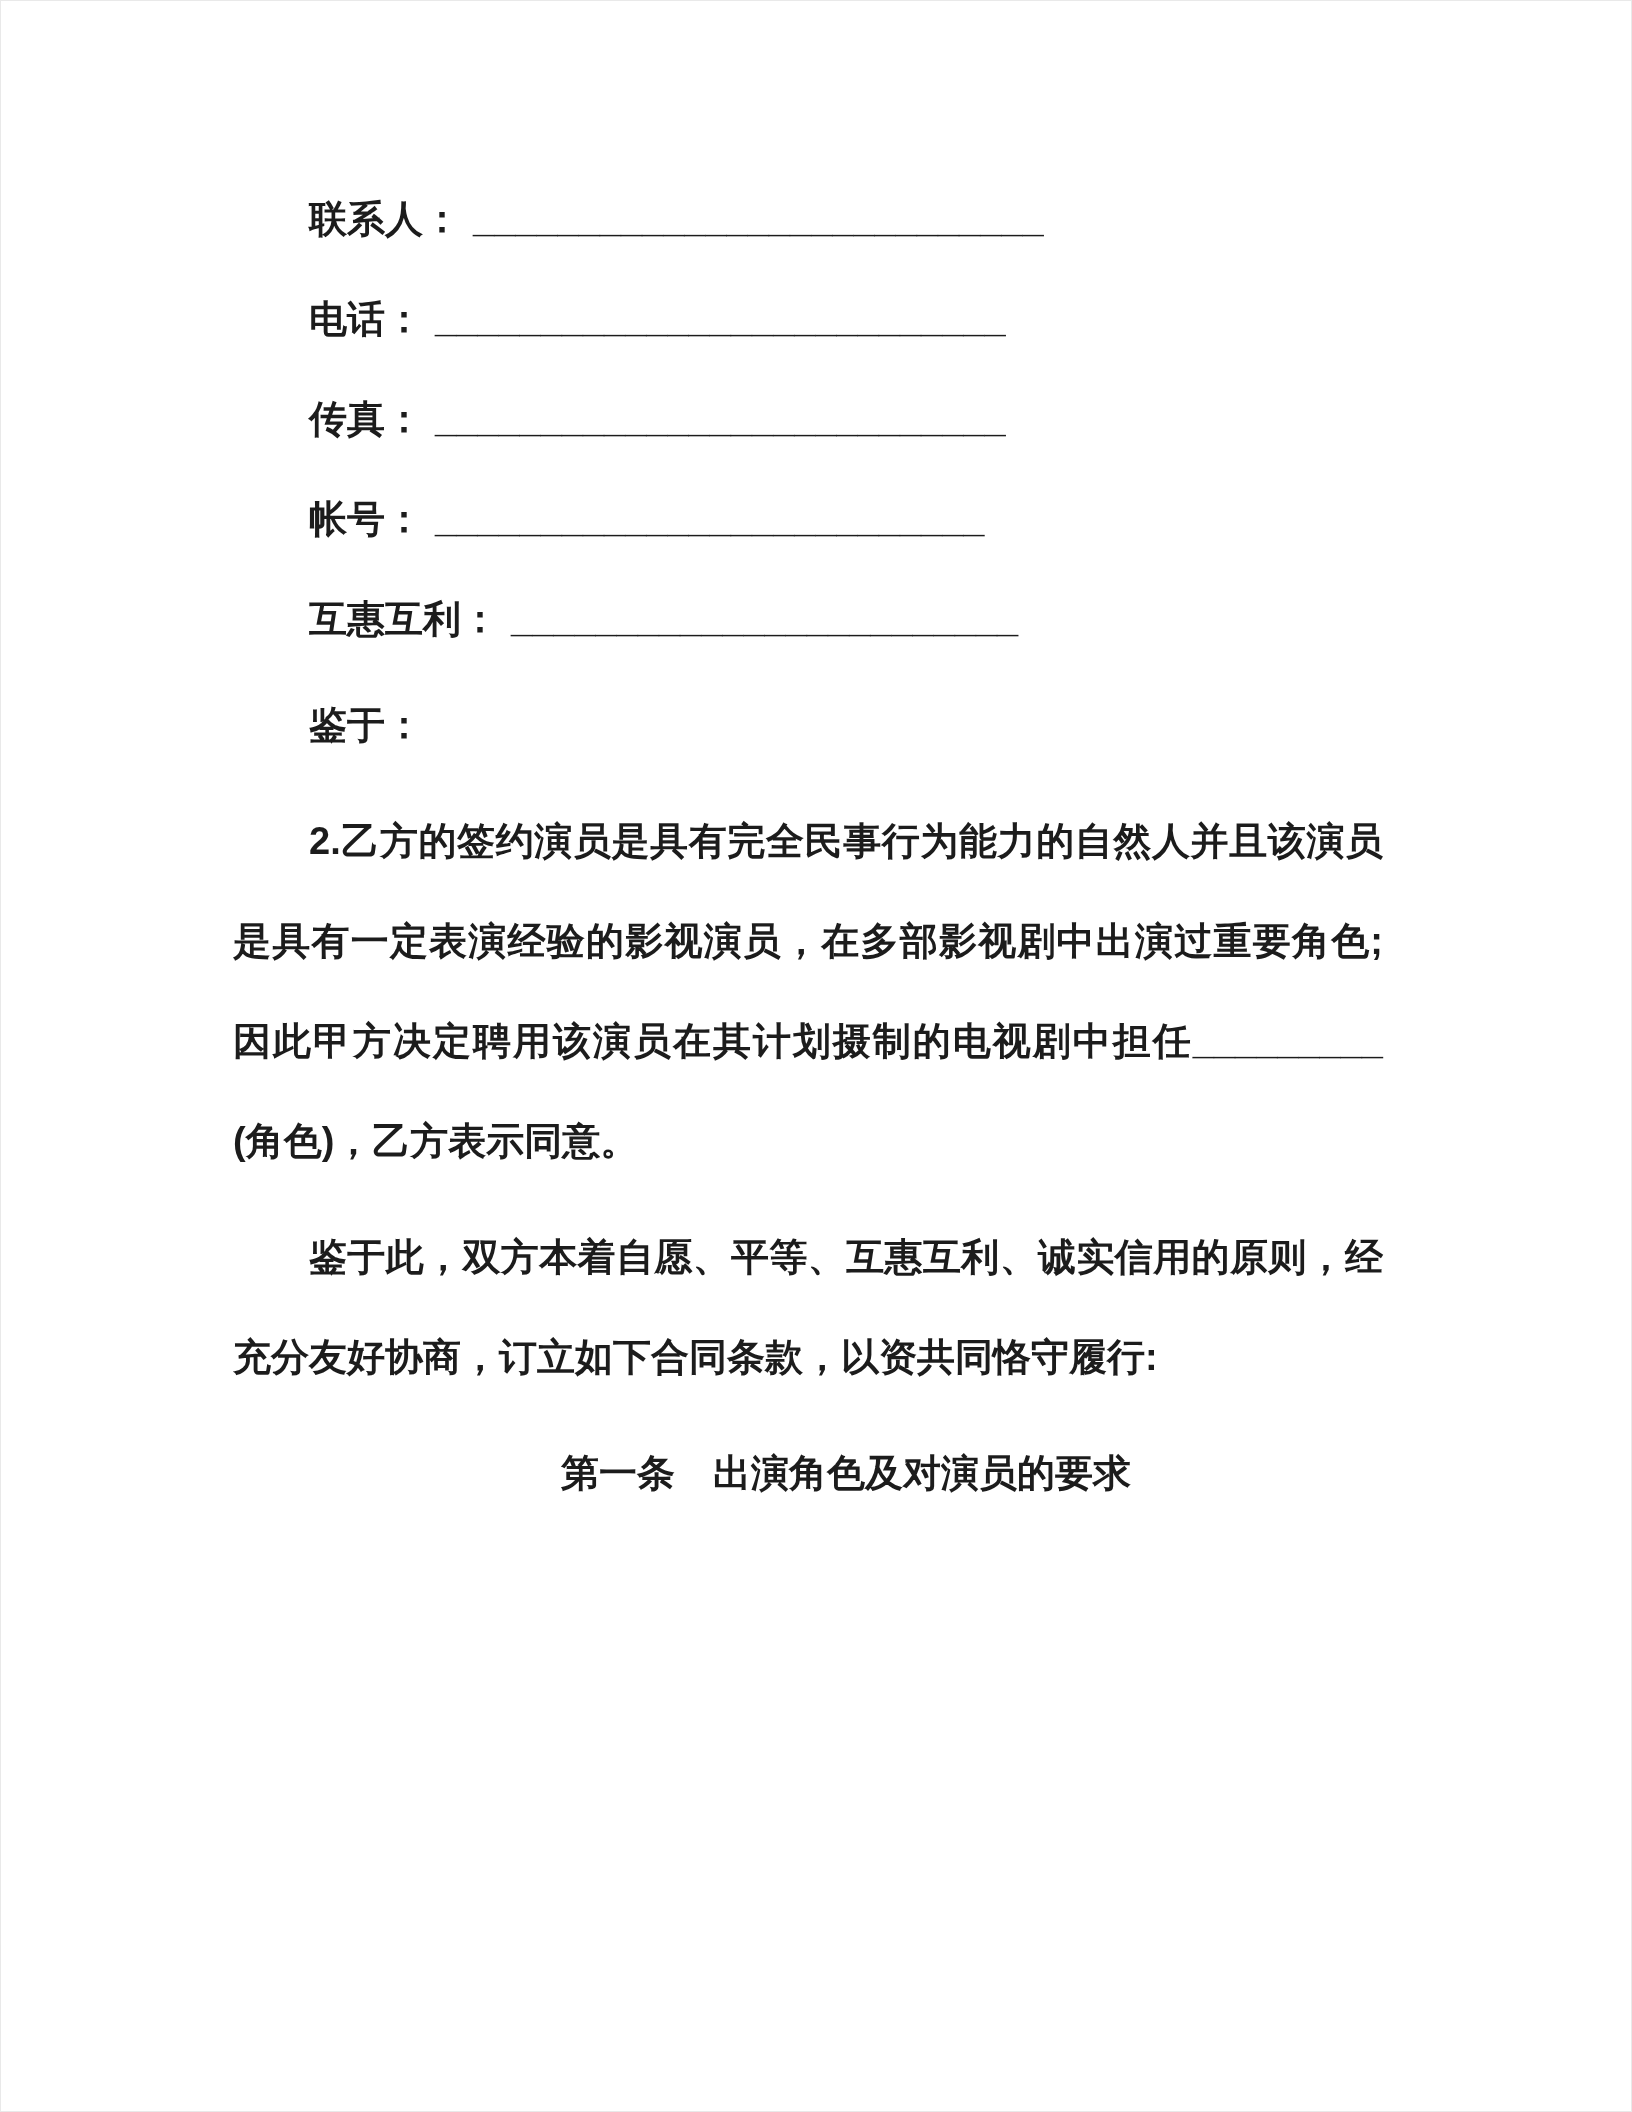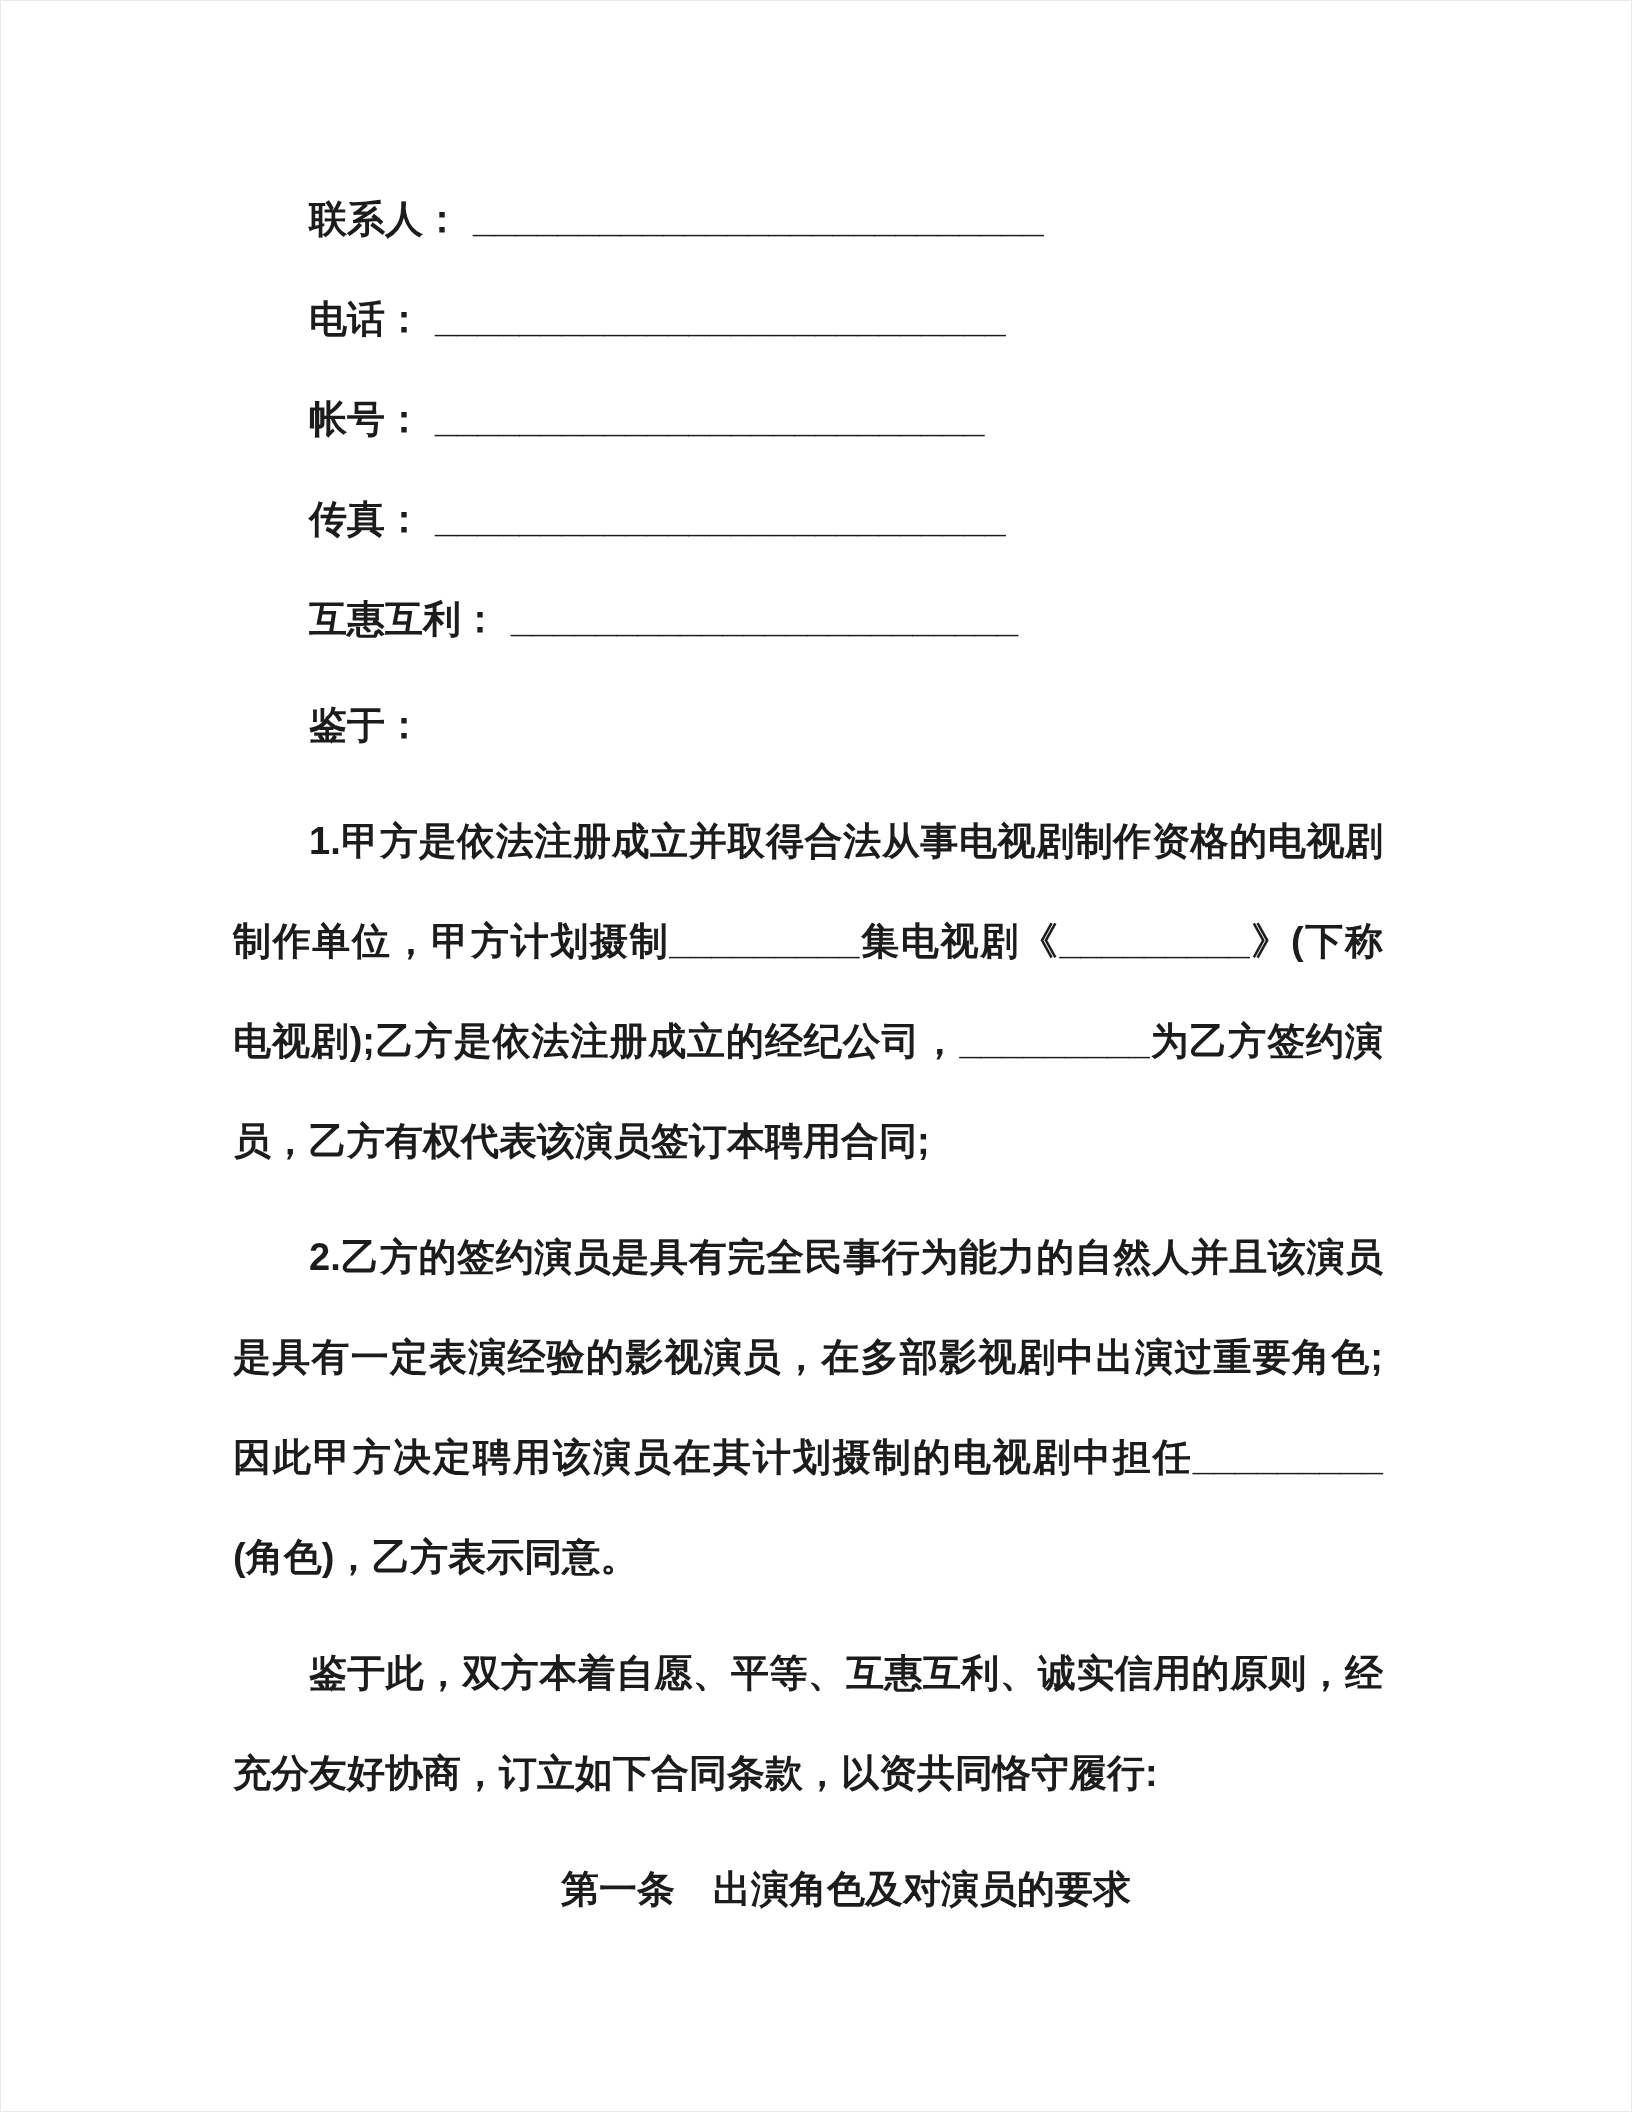--- a/index.html
+++ b/index.html
@@ -44,34 +44,33 @@
     <p class="field-line">
       <span>联系人：</span><span class="field-blank">___________________________</span>
     </p>
 
     <p class="field-line">
       <span>电话：</span><span class="field-blank">___________________________</span>
     </p>
 
 
     <p class="field-line">
-      <span>帐号：</span><span class="field-blank">__________________________</span>
+      <span>传真：</span><span class="field-blank">___________________________</span>
     </p>
 
     <p class="field-line">
-      <span>传真：</span><span class="field-blank">___________________________</span>
+      <span>帐号：</span><span class="field-blank">__________________________</span>
     </p>
 
     <p class="field-line">
       <span>互惠互利：</span><span class="field-blank">________________________</span>
     </p>
 
     <p class="whereas">鉴于：</p>
 
-    <p class="para">1.甲方是依法注册成立并取得合法从事电视剧制作资格的电视剧制作单位，甲方计划摄制_________集电视剧《_________》(下称电视剧);乙方是依法注册成立的经纪公司，_________为乙方签约演员，乙方有权代表该演员签订本聘用合同;</p>
 
     <p class="para">2.乙方的签约演员是具有完全民事行为能力的自然人并且该演员是具有一定表演经验的影视演员，在多部影视剧中出演过重要角色;因此甲方决定聘用该演员在其计划摄制的电视剧中担任_________(角色)，乙方表示同意。</p>
 
     <p class="para">鉴于此，双方本着自愿、平等、互惠互利、诚实信用的原则，经充分友好协商，订立如下合同条款，以资共同恪守履行:</p>
 
     <p class="section-heading">第一条　出演角色及对演员的要求</p>
 
   </div>
 </div>
 

